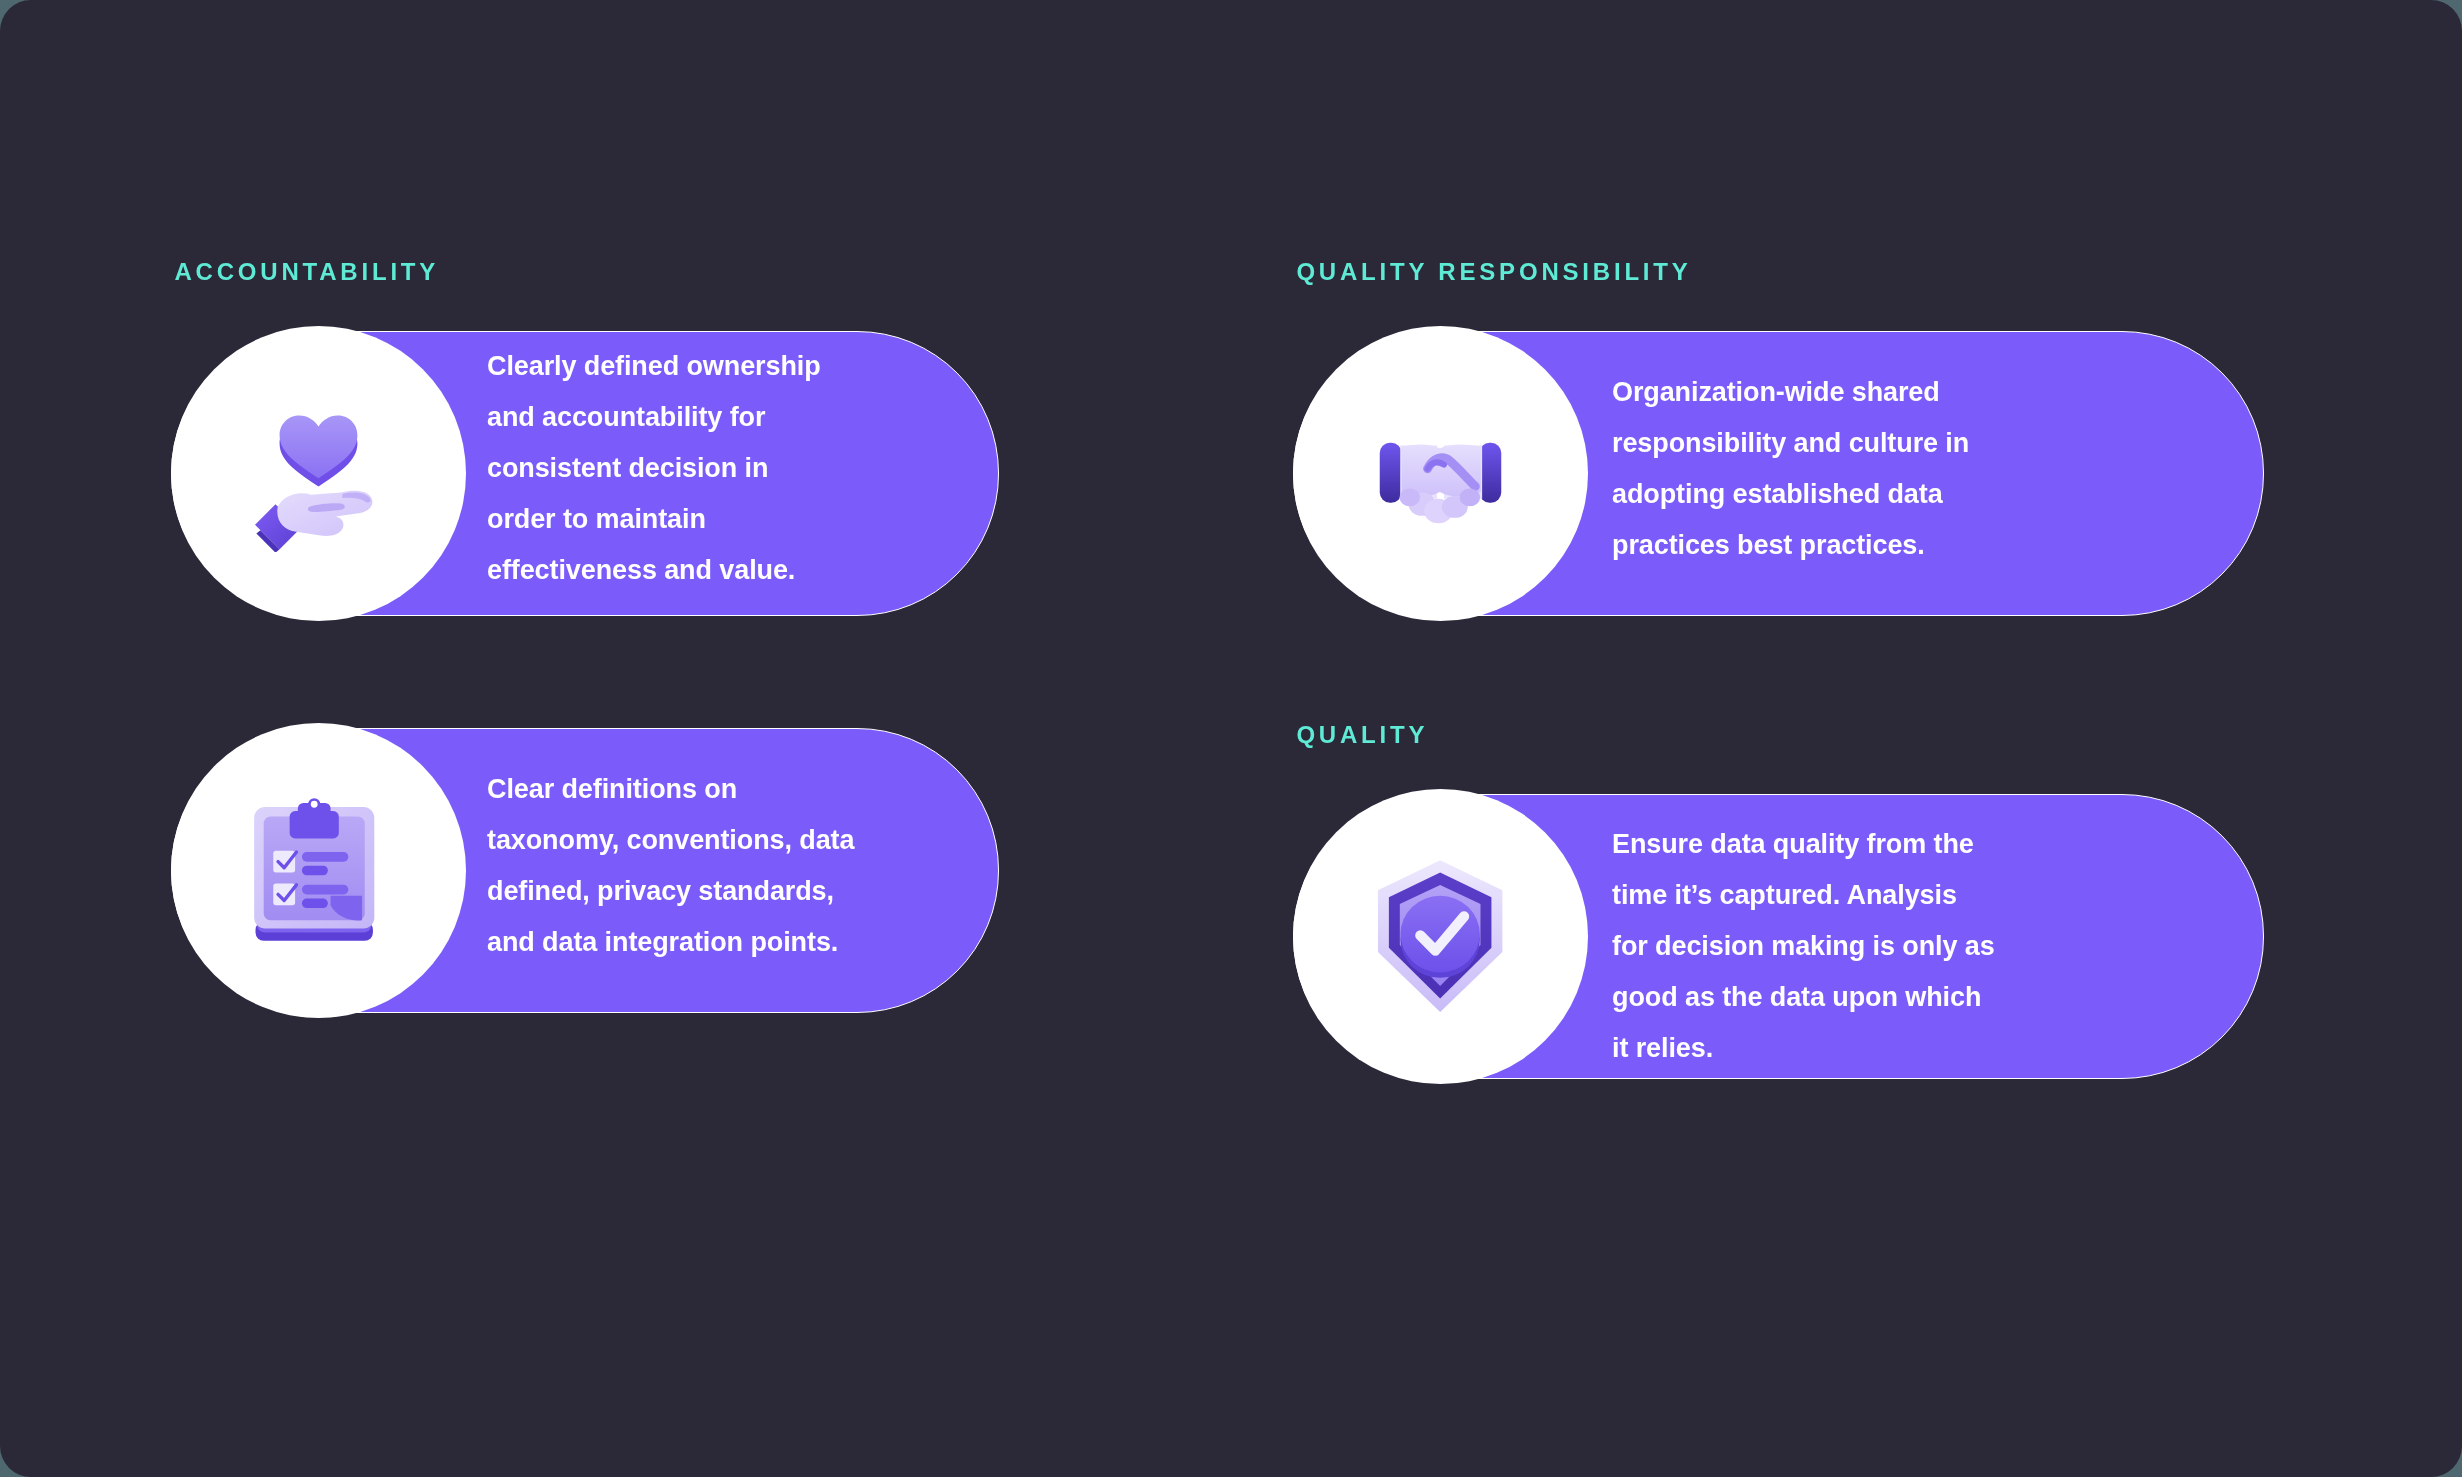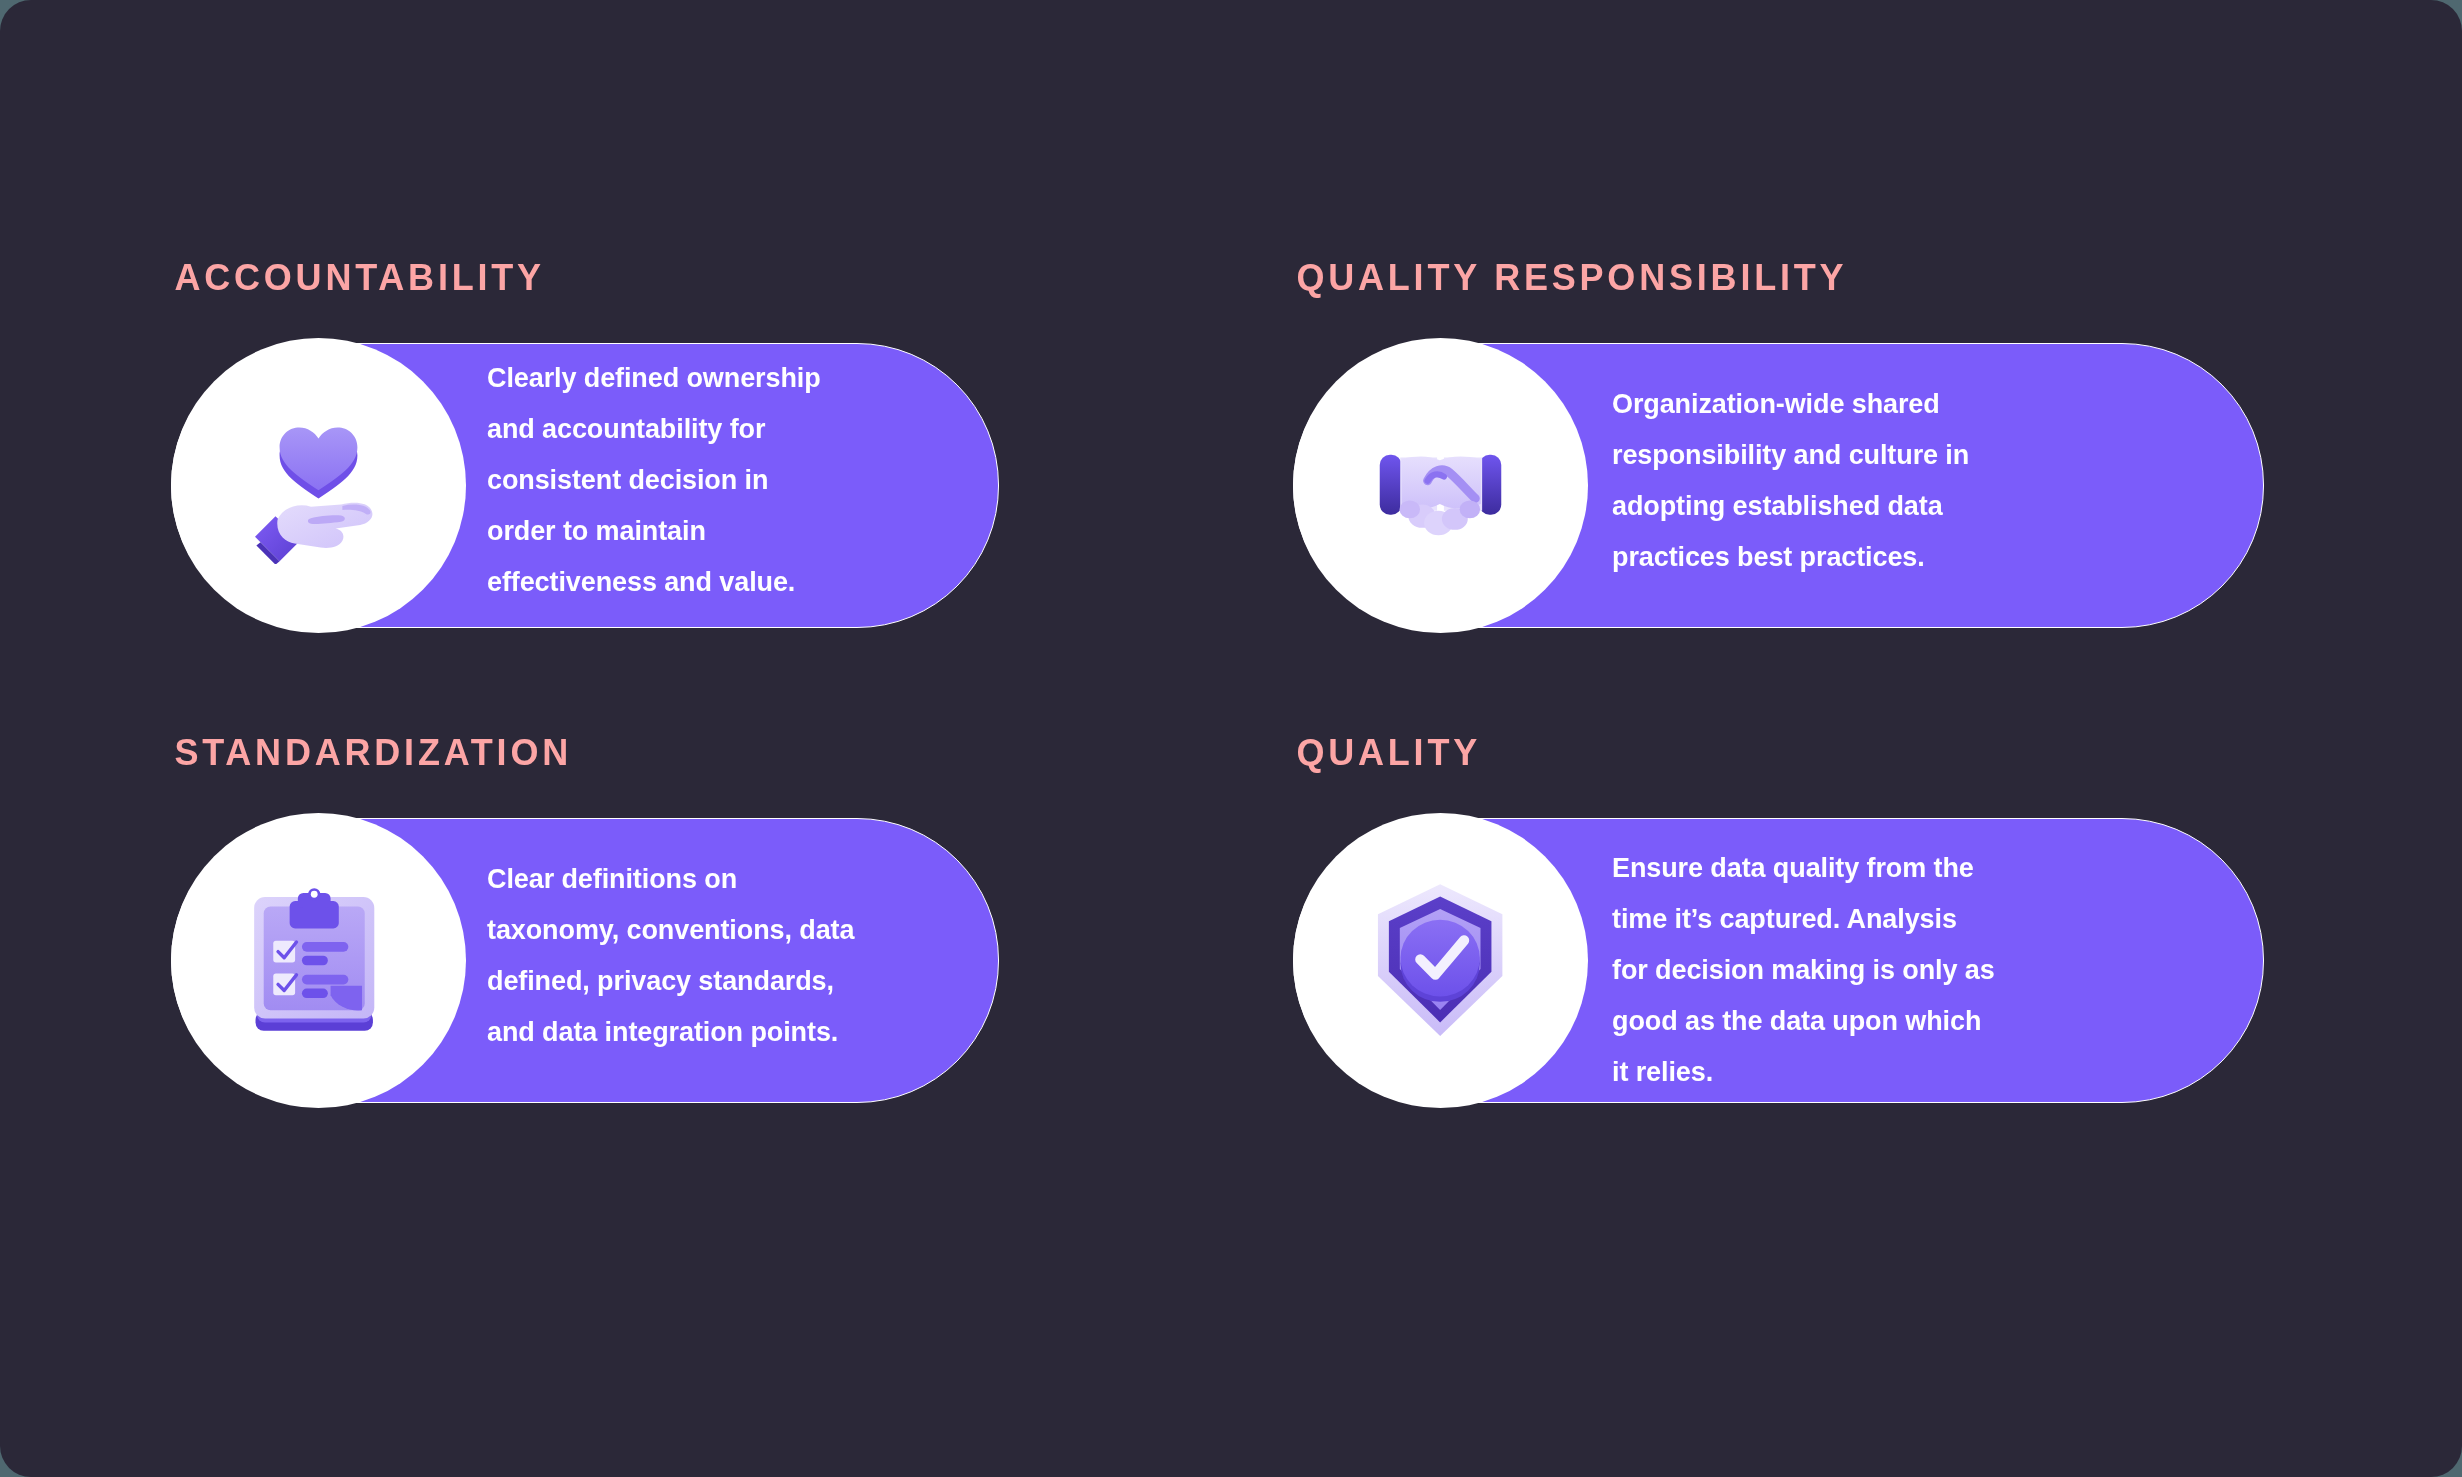--- a/index.html
+++ b/index.html
@@ -20,22 +20,22 @@
     left:171px; top:260px;
     width:2120px;
     display:grid;
     grid-template-columns:1122px 1122px;
     grid-template-rows:auto auto;
     column-gap:0px;
     row-gap:103px;
   }
   .card{position:relative;width:1122px;}
   .card-title{
-    color:#fca5a5;
-    font-size:36px;
+    color:#5eead4;
+    font-size:24px;
     font-weight:bold;
     letter-spacing:3.8px;
     line-height:1;
     white-space:nowrap;
     margin:0 0 42px 3.4px;
     font-stretch:condensed;
   }
   .pill-wrap{position:relative;height:294px;}
   .pill{
     position:absolute;
@@ -171,21 +171,20 @@
               <ellipse cx="136" cy="164" rx="19" ry="16" fill="#D3C6FA"></ellipse>
               <ellipse cx="70" cy="150" rx="15" ry="13" fill="#C9B9F8"></ellipse>
               <ellipse cx="158" cy="150" rx="15" ry="13" fill="#C2B1F7"></ellipse>
             </svg>
           </span>
         </div>
       </div>
     </div>
 
     <div class="card">
-      <div class="card-title">STANDARDIZATION</div>
       <div class="pill-wrap">
         <div class="pill w-c"></div>
         <div class="card-body body-c">
           <p>Clear definitions on taxonomy, conventions, data defined, privacy standards, and data integration points.</p>
         </div>
         <div class="icon-circle">
           <span>
             <svg width="144" height="157" viewBox="0 0 210 230">
               <defs>
                 <linearGradient id="g3b" x1="0" y1="0" x2="1" y2="1">

